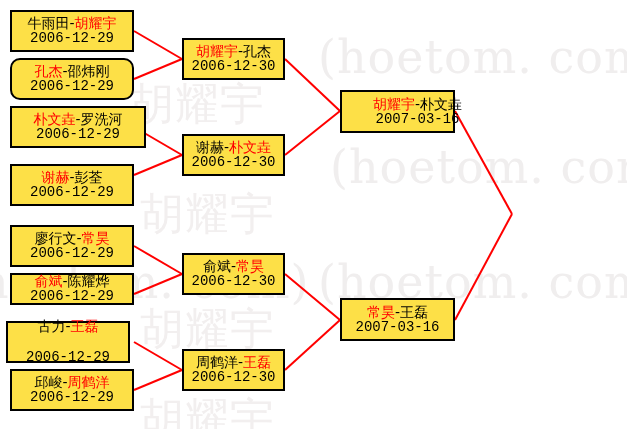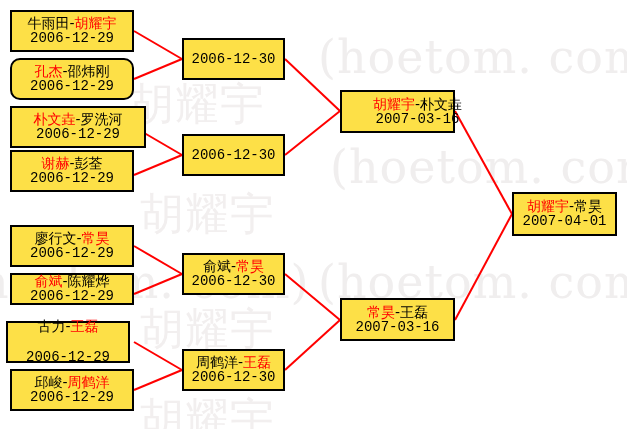--- a/index.html
+++ b/index.html
@@ -109,21 +109,21 @@
     <div class="date">2006-12-29</div>
   </div>
 
   <div class="node" style="left:10px;top:106px;width:136px;height:42px;">
     <div class="match">
       <span class="win">朴文垚</span><span class="sep">-</span><span class="lose">罗洗河</span>
     </div>
     <div class="date">2006-12-29</div>
   </div>
 
-  <div class="node" style="left:10px;top:150px;width:124px;height:42px;">
+  <div class="node" style="left:10px;top:164px;width:124px;height:42px;">
     <div class="match">
       <span class="win">谢赫</span><span class="sep">-</span><span class="lose">彭荃</span>
     </div>
     <div class="date">2006-12-29</div>
   </div>
 
   <div class="node" style="left:10px;top:225px;width:124px;height:42px;">
     <div class="match">
       <span class="lose">廖行文</span><span class="sep">-</span><span class="win">常昊</span>
     </div>
@@ -145,24 +145,30 @@
   </div>
 
   <div class="node" style="left:10px;top:369px;width:124px;height:42px;">
     <div class="match">
       <span class="lose">邱峻</span><span class="sep">-</span><span class="win">周鹤洋</span>
     </div>
     <div class="date">2006-12-29</div>
   </div>
 
   <div class="node" style="left:182px;top:38px;width:103px;height:42px;">
+    <div class="match">
+      <span class="win">胡耀宇</span><span class="sep">-</span><span class="lose">孔杰</span>
+    </div>
     <div class="date">2006-12-30</div>
   </div>
 
   <div class="node" style="left:182px;top:134px;width:103px;height:42px;">
+    <div class="match">
+      <span class="lose">谢赫</span><span class="sep">-</span><span class="win">朴文垚</span>
+    </div>
     <div class="date">2006-12-30</div>
   </div>
 
   <div class="node" style="left:182px;top:253px;width:103px;height:42px;">
     <div class="match">
       <span class="lose">俞斌</span><span class="sep">-</span><span class="win">常昊</span>
     </div>
     <div class="date">2006-12-30</div>
   </div>
 
@@ -180,20 +186,14 @@
     <div class="date">2007-03-16</div>
   </div>
 
   <div class="node" style="left:340px;top:298px;width:115px;height:43px;">
     <div class="match">
       <span class="win">常昊</span><span class="sep">-</span><span class="lose">王磊</span>
     </div>
     <div class="date">2007-03-16</div>
   </div>
 
-  <div class="node" style="left:512px;top:192px;width:105px;height:44px;">
-    <div class="match">
-      <span class="win">胡耀宇</span><span class="sep">-</span><span class="lose">常昊</span>
-    </div>
-    <div class="date">2007-04-01</div>
-  </div>
 
 </div>
 
 </body></html>

